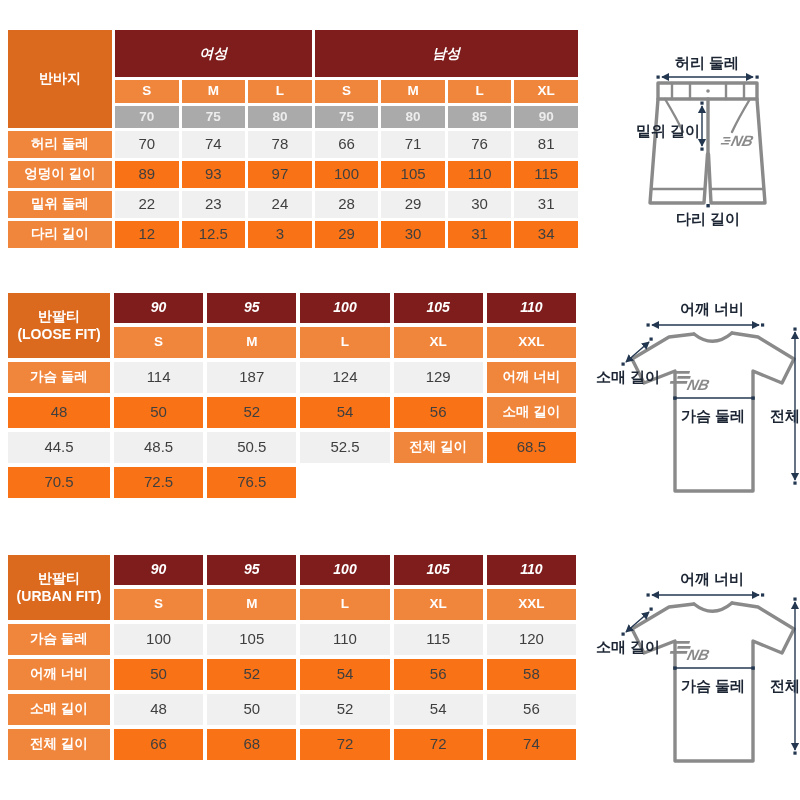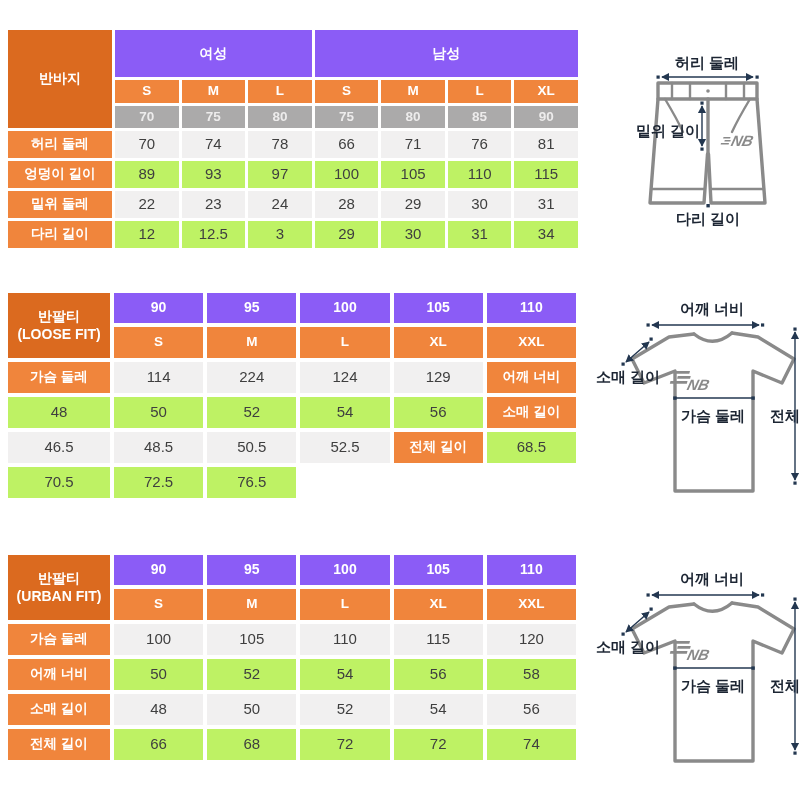--- a/index.html
+++ b/index.html
@@ -6,27 +6,27 @@
   body{
     width:800px;height:800px;background:#ffffff;position:relative;overflow:hidden;
     font-family:"Liberation Sans","DejaVu Sans",sans-serif;
   }
   .sizetable{position:absolute;display:grid;}
   #t0{left:8px;top:30px;width:570px;grid-template-columns:104px repeat(7,1fr);grid-template-rows:47px 23px 22px repeat(4,27px);gap:3px;}
   #t1{left:8px;top:293px;width:568px;grid-template-columns:102px repeat(5,1fr);grid-template-rows:30px 31px repeat(4,31px);gap:4px;}
   #t2{left:8px;top:555px;width:568px;grid-template-columns:102px repeat(5,1fr);grid-template-rows:30px 31px repeat(4,31px);gap:4px;}
   .cell{display:flex;align-items:center;justify-content:center;text-align:center;line-height:1.25;}
   .title{background:#DB6A1F;color:#fff;flex-direction:column;font-weight:700;font-size:14px;grid-column:1;}
-  .dark{background:#8b5cf6;color:#fff;font-weight:700;font-size:14px;}
+  .dark{background:#7f1d1d;color:#fff;font-weight:700;font-size:14px;font-style:italic;}
   .mid{background:#F0853C;color:#fff;font-weight:700;font-size:13.5px;}
   .grayrow{background:#ABAAAA;color:#EDECEC;font-weight:600;font-size:13.5px;}
   .rlabel{background:#F0853C;color:#fff;font-weight:700;font-size:13.5px;}
   .val{color:#3F3F3F;font-size:15px;font-weight:500;}
   .odd{background:#F1F0F0;}
-  .even{background:#bef264;}
+  .even{background:#f97316;}
   .diagram{position:absolute;}
   svg text{font-family:"Liberation Sans","DejaVu Sans",sans-serif;font-weight:600;font-size:15px;fill:#1C2533;}
   svg text.logo{font-weight:800;font-style:italic;fill:#8A8A8A;}
   .garment{stroke:#8A8A8A;stroke-width:3.4;fill:none;stroke-linejoin:round;stroke-linecap:round;}
   .garment-thin{stroke:#8A8A8A;stroke-width:2.4;fill:none;stroke-linecap:round;}
   .measure{stroke:#233750;stroke-width:1.4;fill:none;}
   .msq{fill:#233750;}
 </style>
 </head>
 <body>
@@ -94,31 +94,31 @@
     <div class="cell dark">100</div>
     <div class="cell dark">105</div>
     <div class="cell dark">110</div>
     <div class="cell mid">S</div>
     <div class="cell mid">M</div>
     <div class="cell mid">L</div>
     <div class="cell mid">XL</div>
     <div class="cell mid">XXL</div>
     <div class="cell rlabel">가슴 둘레</div>
     <div class="cell val odd">114</div>
-    <div class="cell val odd">224</div>
+    <div class="cell val odd">187</div>
     <div class="cell val odd">124</div>
     <div class="cell val odd">129</div>
     <div class="cell rlabel">어깨 너비</div>
     <div class="cell val even">48</div>
     <div class="cell val even">50</div>
     <div class="cell val even">52</div>
     <div class="cell val even">54</div>
     <div class="cell val even">56</div>
     <div class="cell rlabel">소매 길이</div>
-    <div class="cell val odd">46.5</div>
+    <div class="cell val odd">44.5</div>
     <div class="cell val odd">48.5</div>
     <div class="cell val odd">50.5</div>
     <div class="cell val odd">52.5</div>
     <div class="cell rlabel">전체 길이</div>
     <div class="cell val even">68.5</div>
     <div class="cell val even">70.5</div>
     <div class="cell val even">72.5</div>
     <div class="cell val even">76.5</div>
   </div>
 <div id="t2" class="sizetable">

